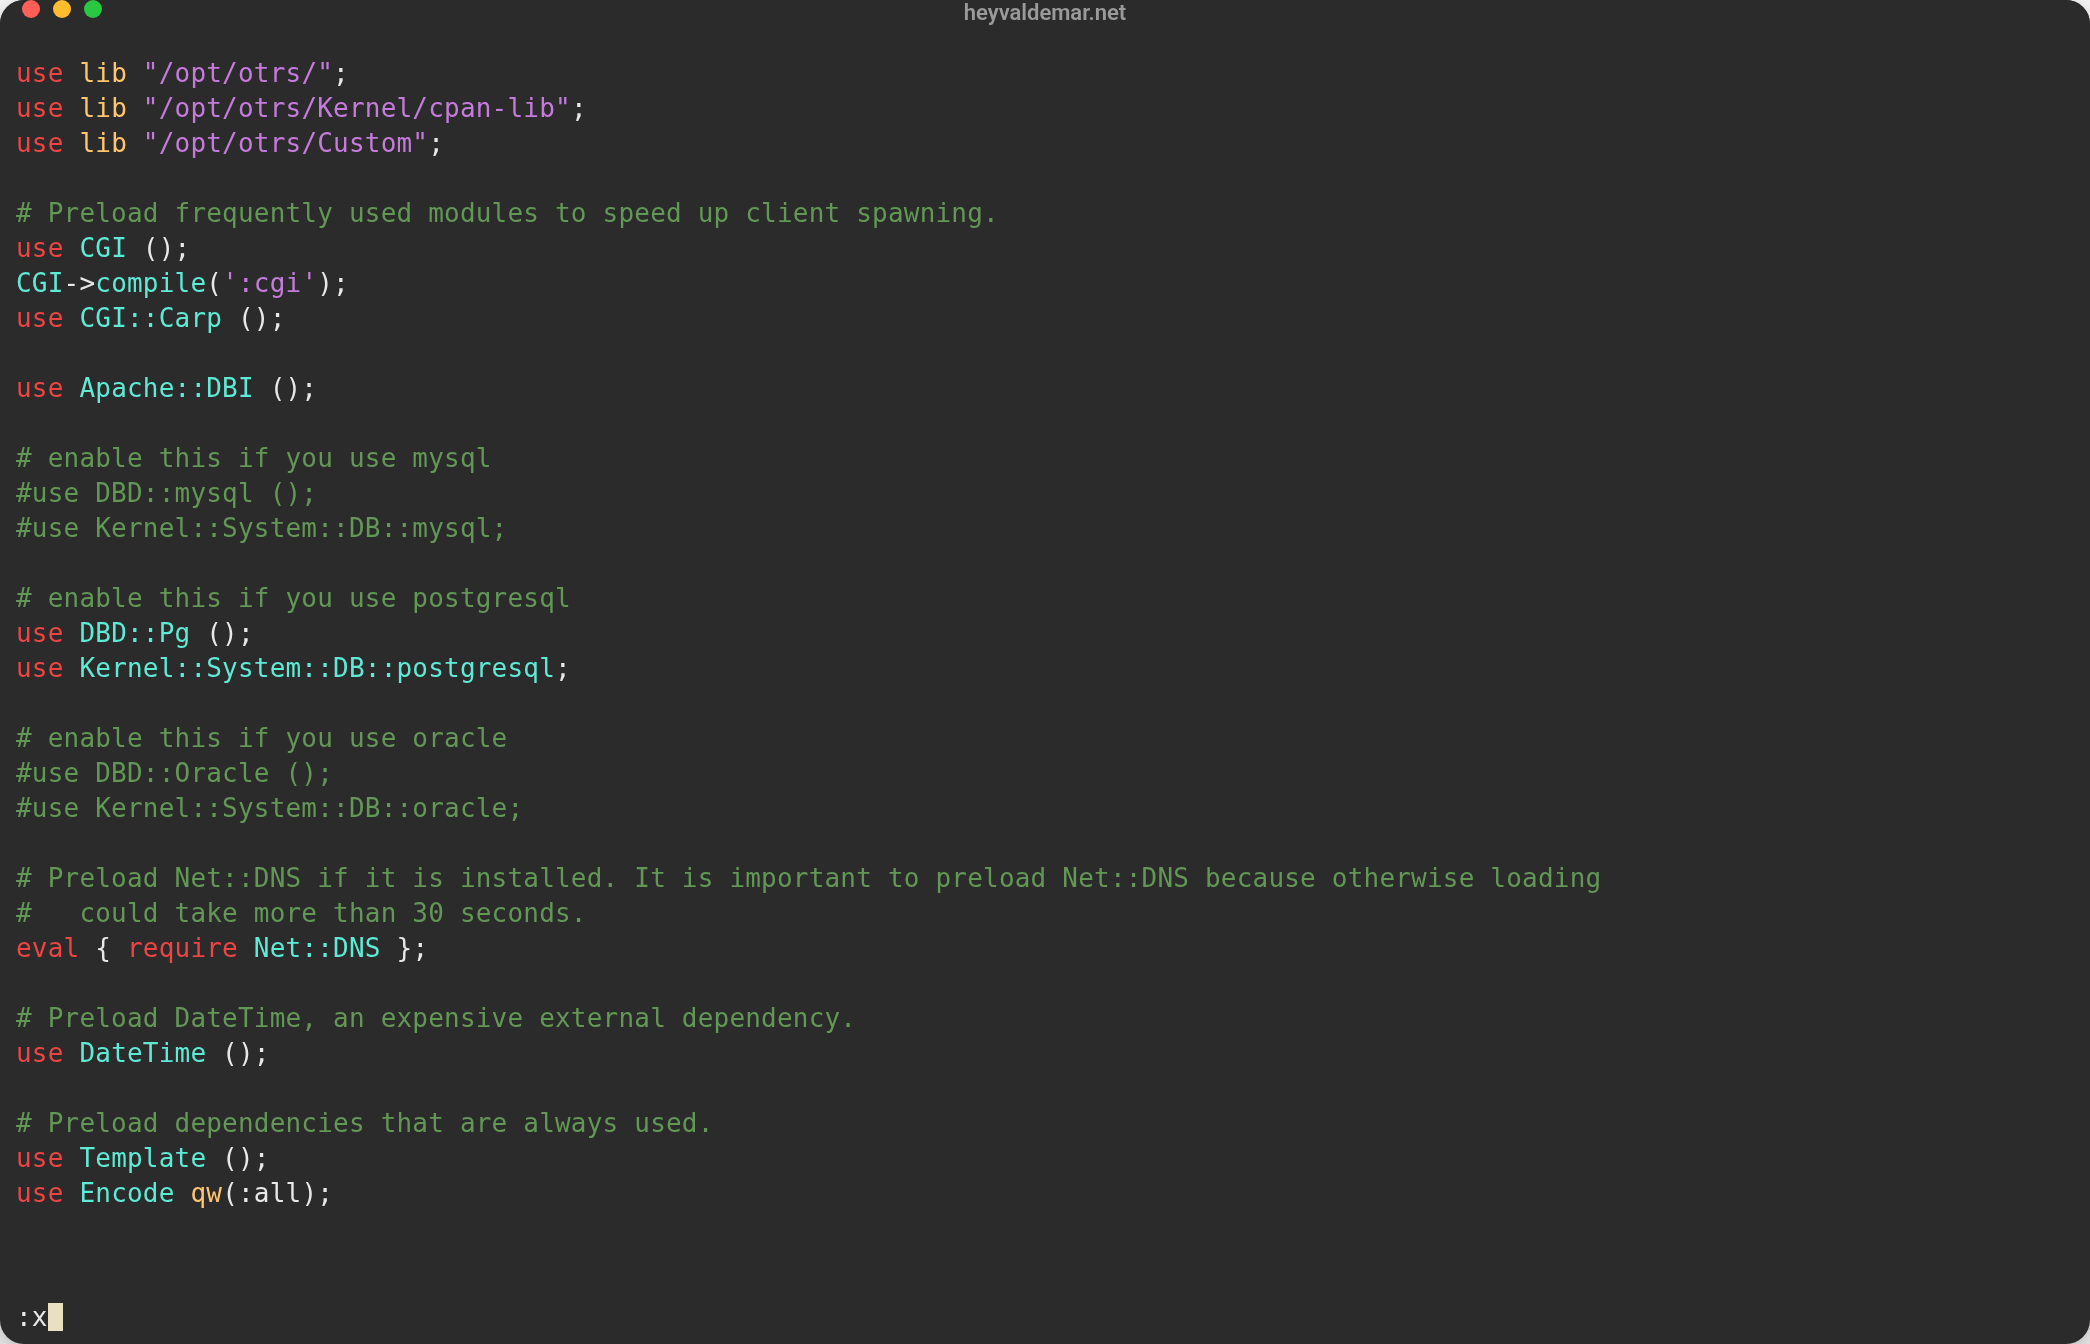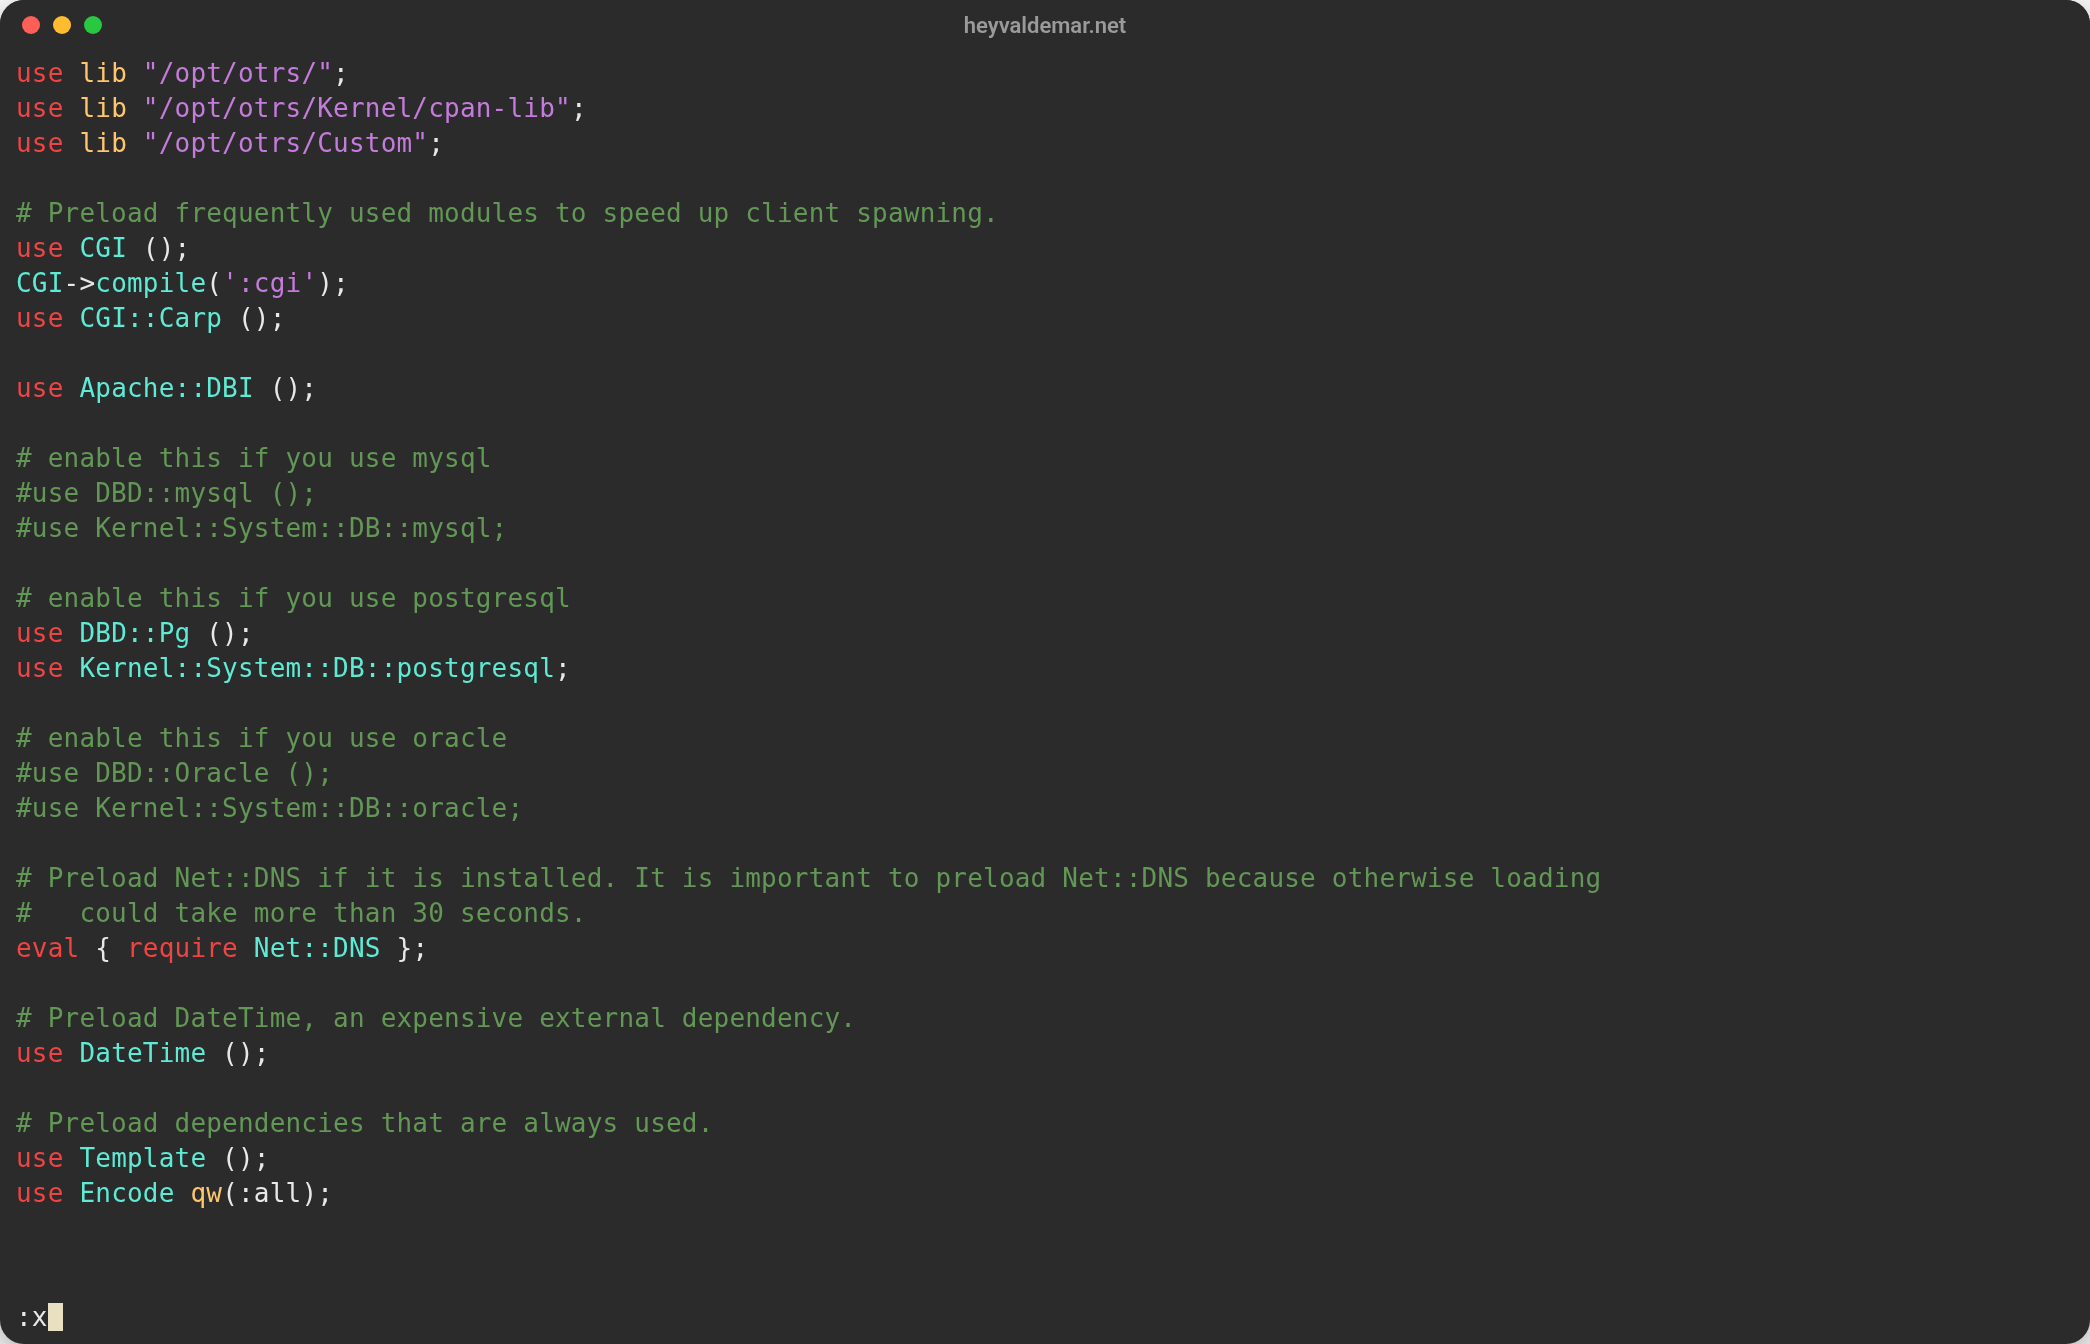--- a/index.html
+++ b/index.html
@@ -16,21 +16,21 @@
     height: 1344px;
     background: #2b2b2b;
     border-radius: 24px;
     overflow: hidden;
     position: relative;
     box-shadow: 0 10px 40px rgba(0,0,0,0.4);
   }
   .titlebar {
     height: 50px;
     display: flex;
-    align-items: center;
+    align-items: flex-start;
     padding: 0 22px;
     position: relative;
     background: #2b2b2b;
   }
   .traffic-lights {
     display: flex;
     gap: 13px;
     align-items: center;
   }
   .traffic-light {

